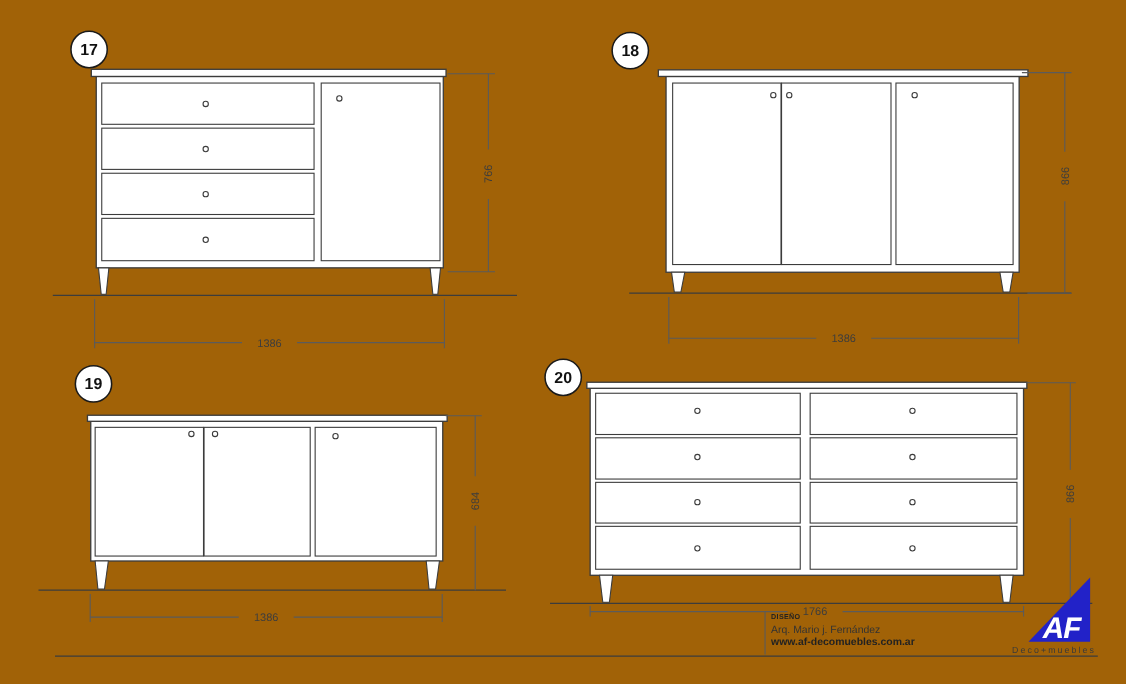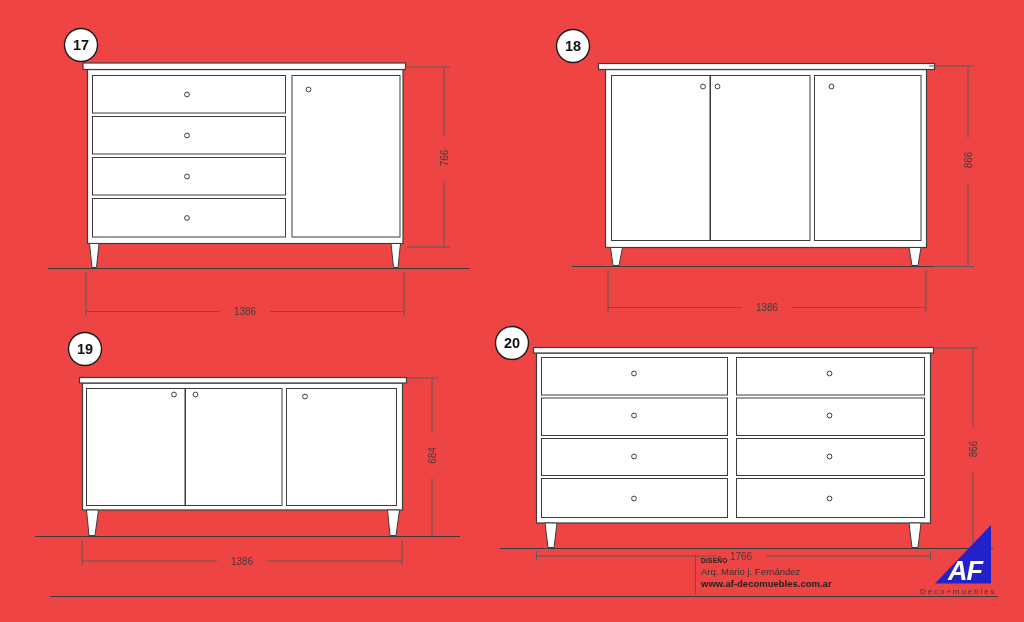--- a/index.html
+++ b/index.html
@@ -1,17 +1,17 @@
 <!DOCTYPE html>
 <html><head>
 <meta charset="utf-8">
 <style>
   html,body { margin:0; padding:0; background:#ffffff; }
   .sheet {
-    position:relative; width:1024px; height:622px; background:#ef4444;
+    position:relative; width:1024px; height:622px; background:#a16207;
     font-family:"Liberation Sans", sans-serif; overflow:hidden;
   }
   svg { display:block; }
   svg text { font-family:"Liberation Sans", sans-serif; }
 
   .furn      { stroke:#3c3c3c; stroke-width:1.2; fill:#ffffff; }
   .panel     { stroke:#3c3c3c; stroke-width:1;   fill:#ffffff; }
   .knob      { stroke:#3c3c3c; stroke-width:1;   fill:#ffffff; }
   .gline     { stroke:#3c3c3c; stroke-width:1.2; fill:none; }
   .dimline   { stroke:#5b5b5b; stroke-width:1;   fill:none; }

